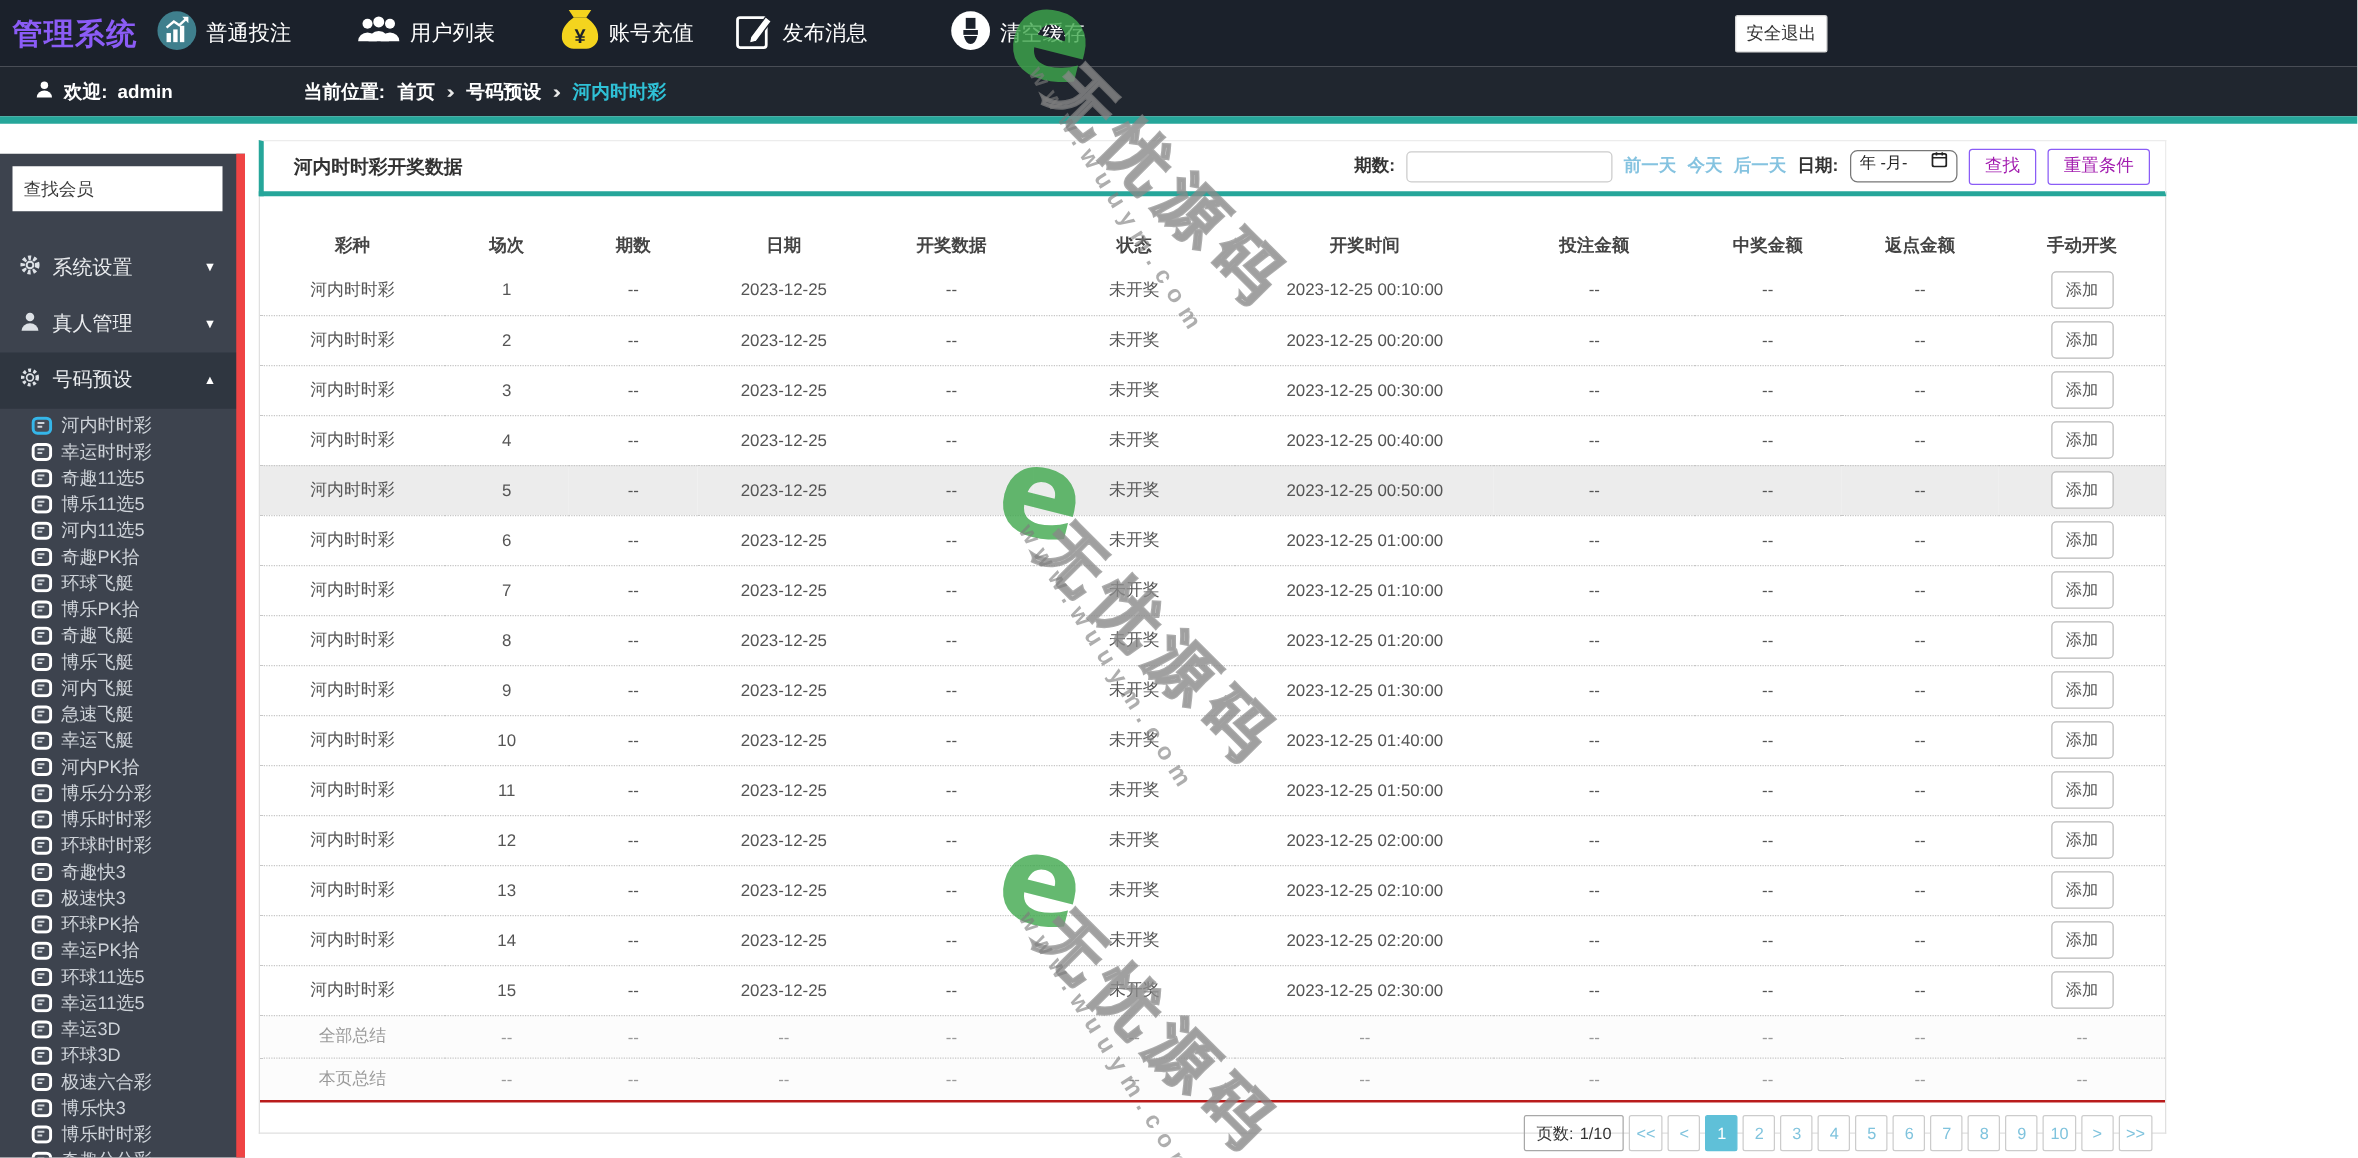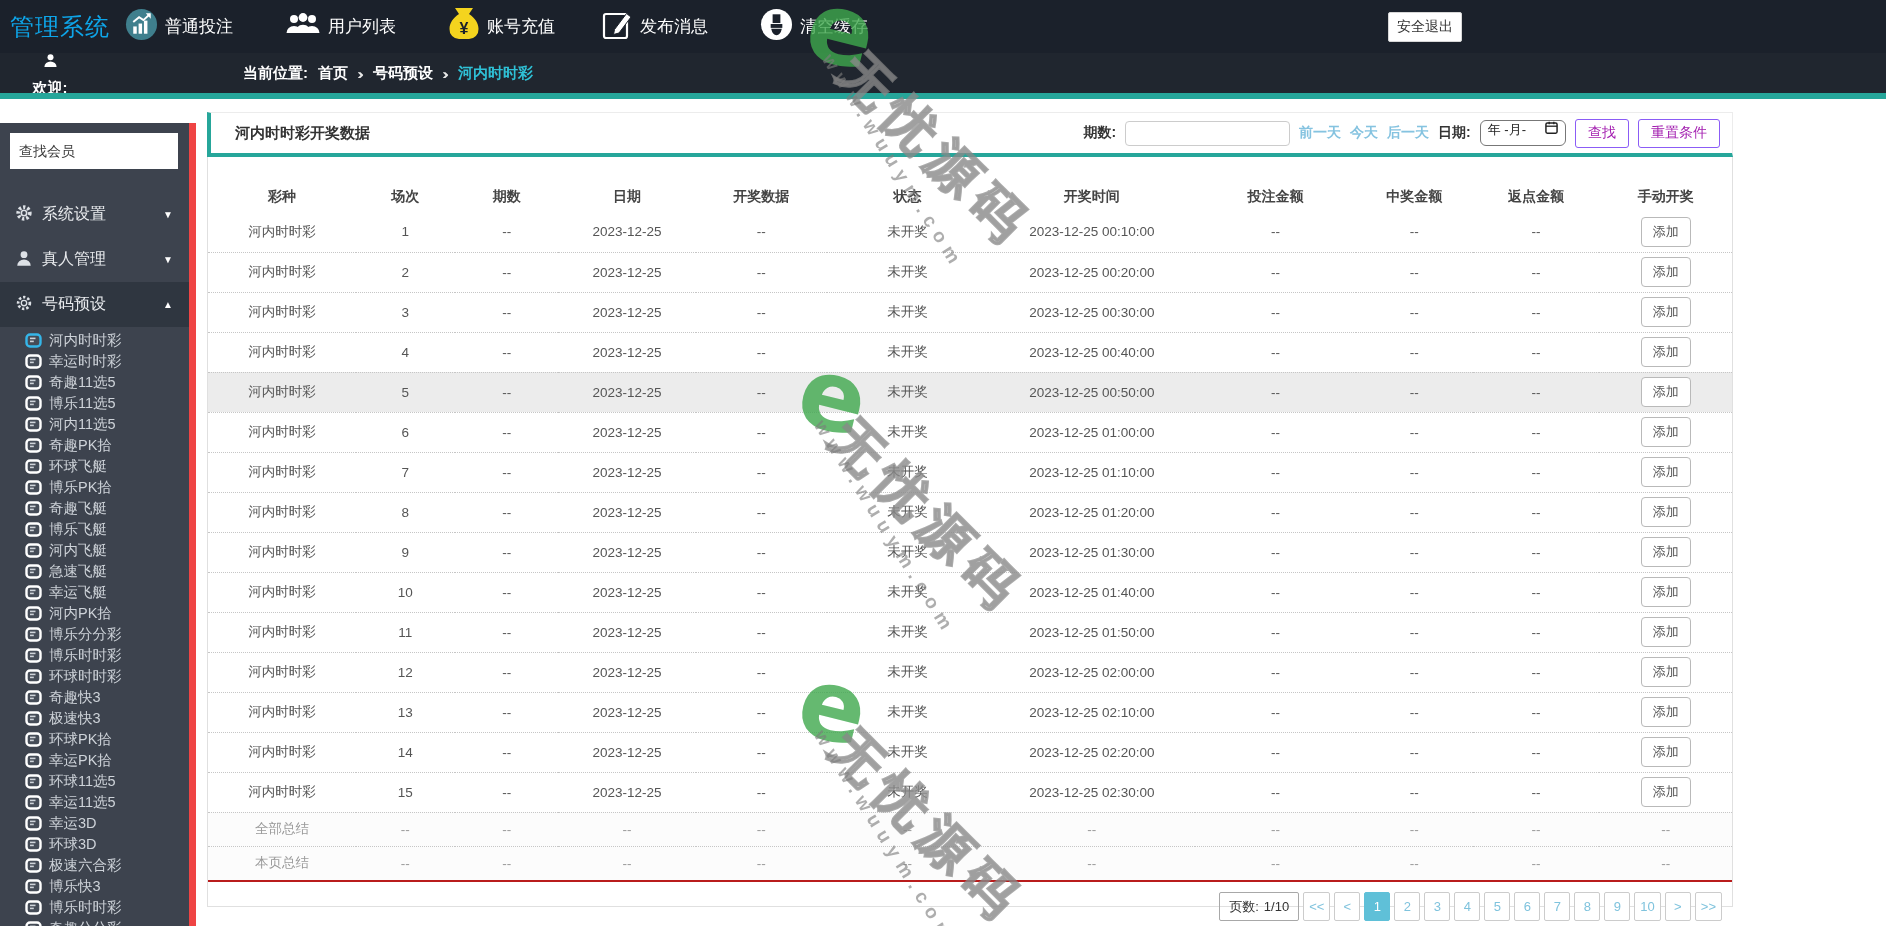--- a/index.html
+++ b/index.html
@@ -1,26 +1,26 @@
 <!DOCTYPE html>
 <html><head>
 <meta charset="utf-8">
 <style>
   * { margin:0; padding:0; box-sizing:border-box; }
   html,body { width:1886px; height:926px; overflow:hidden; font-family:"Liberation Sans","DejaVu Sans",sans-serif; background:#fff; position:relative; }
 
   
   .topbar { position:absolute; left:0; top:0; width:1886px; height:53px; background:#1b212b; z-index:5; }
-  .logo { position:absolute; left:10px; top:0; height:53px; display:flex; align-items:center; color:#0ea5e9; font-size:24px; font-weight:normal; letter-spacing:1px;text-align:right; }
+  .logo { position:absolute; left:10px; top:0; height:53px; display:flex; align-items:center; color:#8b5cf6; font-size:24px; font-weight:bold; letter-spacing:1px;text-align:right; }
   .nav-item { position:absolute; top:0; height:53px; display:flex; align-items:center; gap:7px; color:#fff; font-size:17px; cursor:pointer; }
   .logout-btn { position:absolute; left:1388px; top:12px; width:74px; height:30px; background:#fff; border:1px solid #d7d7d7; border-radius:2px; font-size:14px; color:#333; cursor:pointer; }
 
   
   .subbar { position:absolute; left:0; top:53px; width:1886px; height:40px; background:#20262f; z-index:5; }
-  .welcome { position:absolute; left:28px; top:0; height:40px; display:flex; align-items:center; gap:8px; color:#fff; font-size:15px; font-weight:bold;flex-direction:column; }
+  .welcome { position:absolute; left:28px; top:0; height:40px; display:flex; align-items:center; gap:8px; color:#fff; font-size:15px; font-weight:bold; }
   .breadcrumb { position:absolute; left:243px; top:0; height:40px; display:flex; align-items:center; gap:10px; color:#fff; font-size:15px; font-weight:bold; }
   .crumb-sep { font-size:15px; color:#e8e8e8; transform:scaleX(1.4); display:inline-block; }
   .crumb-current { color:#2fc1d6; }
 
   .teal-hr { position:absolute; left:0; top:93px; width:1886px; height:6px; background:#26a69a; z-index:5; }
 
   
   .sidebar { position:absolute; left:0; top:99px; width:196px; height:827px; background:#3d434e; border-right:7px solid #ef4444; overflow:hidden; z-index:4;margin-top:24px; }
   .search-box { display:block; width:168px; height:36px; margin:10px 0 0 10px; border:none; background:#fff; padding:0 9px; font-size:14px; color:#333; outline:none; }
   .search-box::placeholder { color:#3a3a3a; opacity:1; }
@@ -101,21 +101,21 @@
     <span>
       <svg width="32" height="34" viewBox="0 0 32 34">
         <path d="M11 7 L7 1 h18 l-4 6 z" fill="#f4d41e"></path>
         <path d="M11 7 h10 c6 4 9.5 9 9.5 15 a9.5 9.5 0 0 1 -9.5 10 h-10 a9.5 9.5 0 0 1 -9.5 -10 c0 -6 3.5 -11 9.5 -15 z" fill="#f4d41e"></path>
         <text x="16" y="27" text-anchor="middle" font-size="16" font-weight="bold" fill="#1b212b" font-family="Liberation Sans, sans-serif">¥</text>
       </svg>
     </span>
     <span>账号充值</span>
   </div>
 
-  <div class="nav-item" style="left:602px">
+  <div class="nav-item" style="left:588px">
     <span>
       <svg width="31" height="31" viewBox="0 0 31 31">
         <rect x="2" y="5" width="23" height="24" rx="2" fill="none" stroke="#fff" stroke-width="2.2"></rect>
         <path d="M12.5 20.5 L24.5 4.5 L29 8 L17 24 L11.5 25.5 z" fill="#fff" stroke="#1b212b" stroke-width="1"></path>
       </svg>
     </span>
     <span>发布消息</span>
   </div>
 
   <div class="nav-item" style="left:760px">

